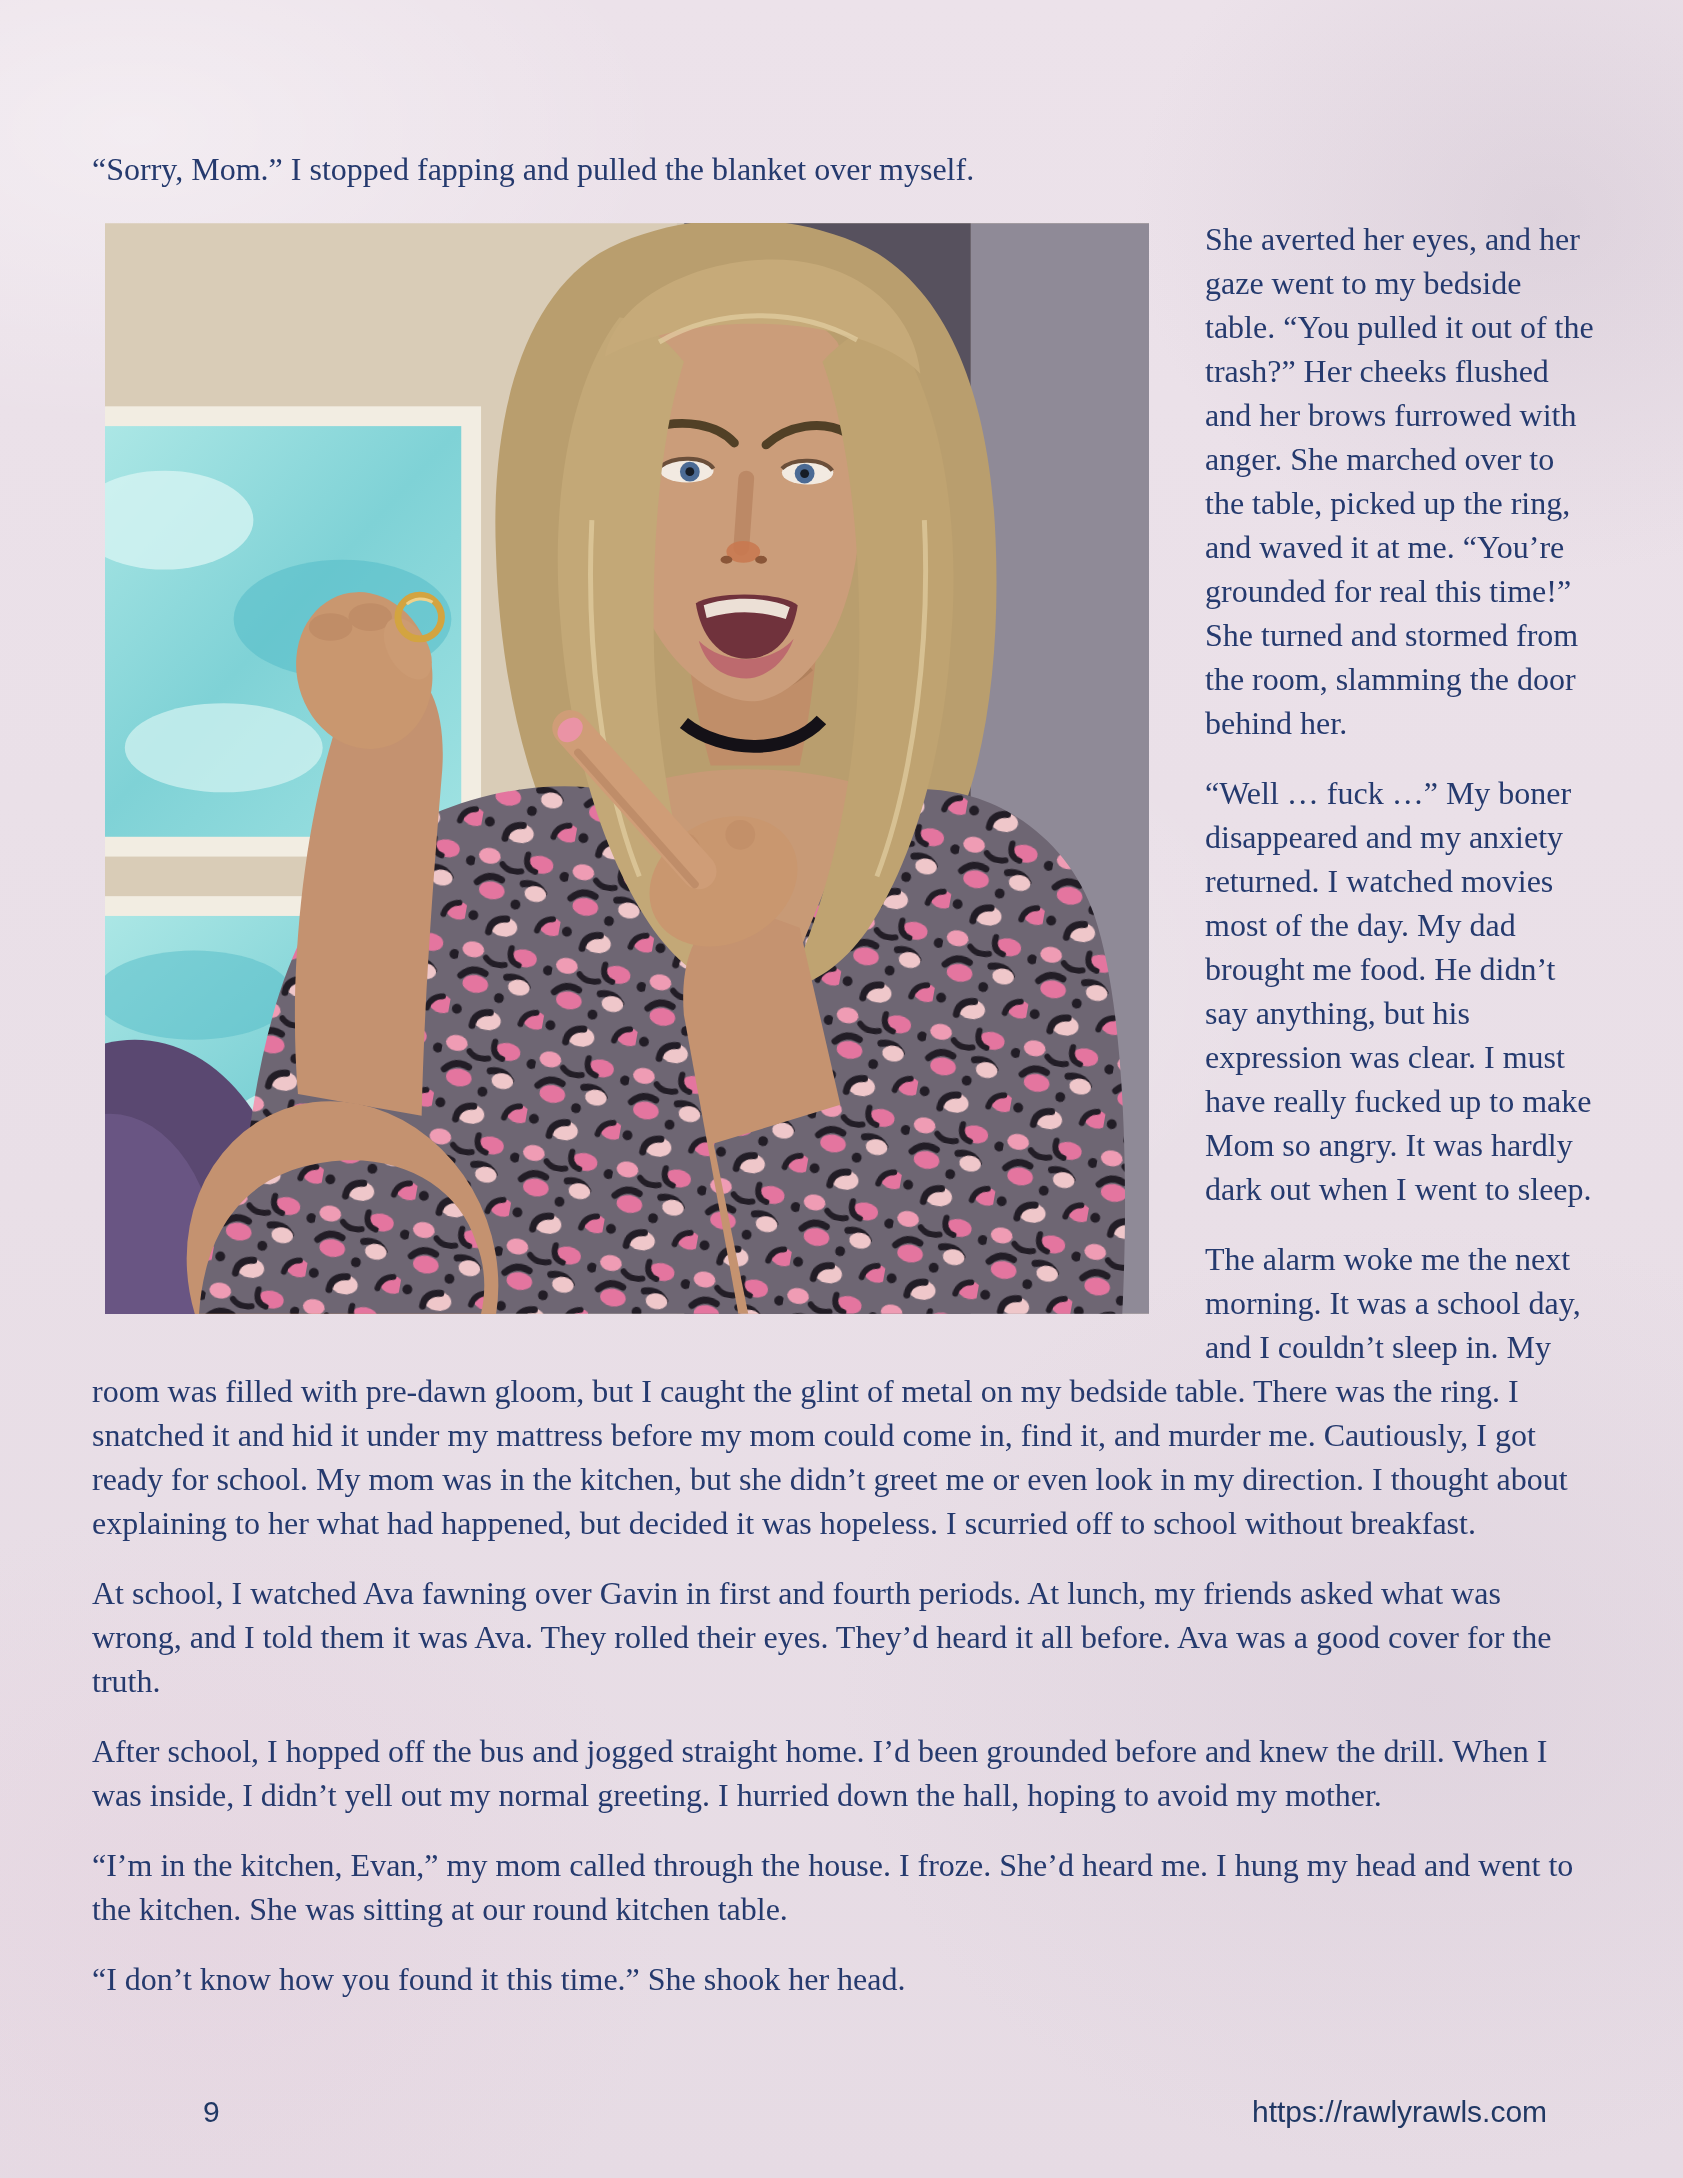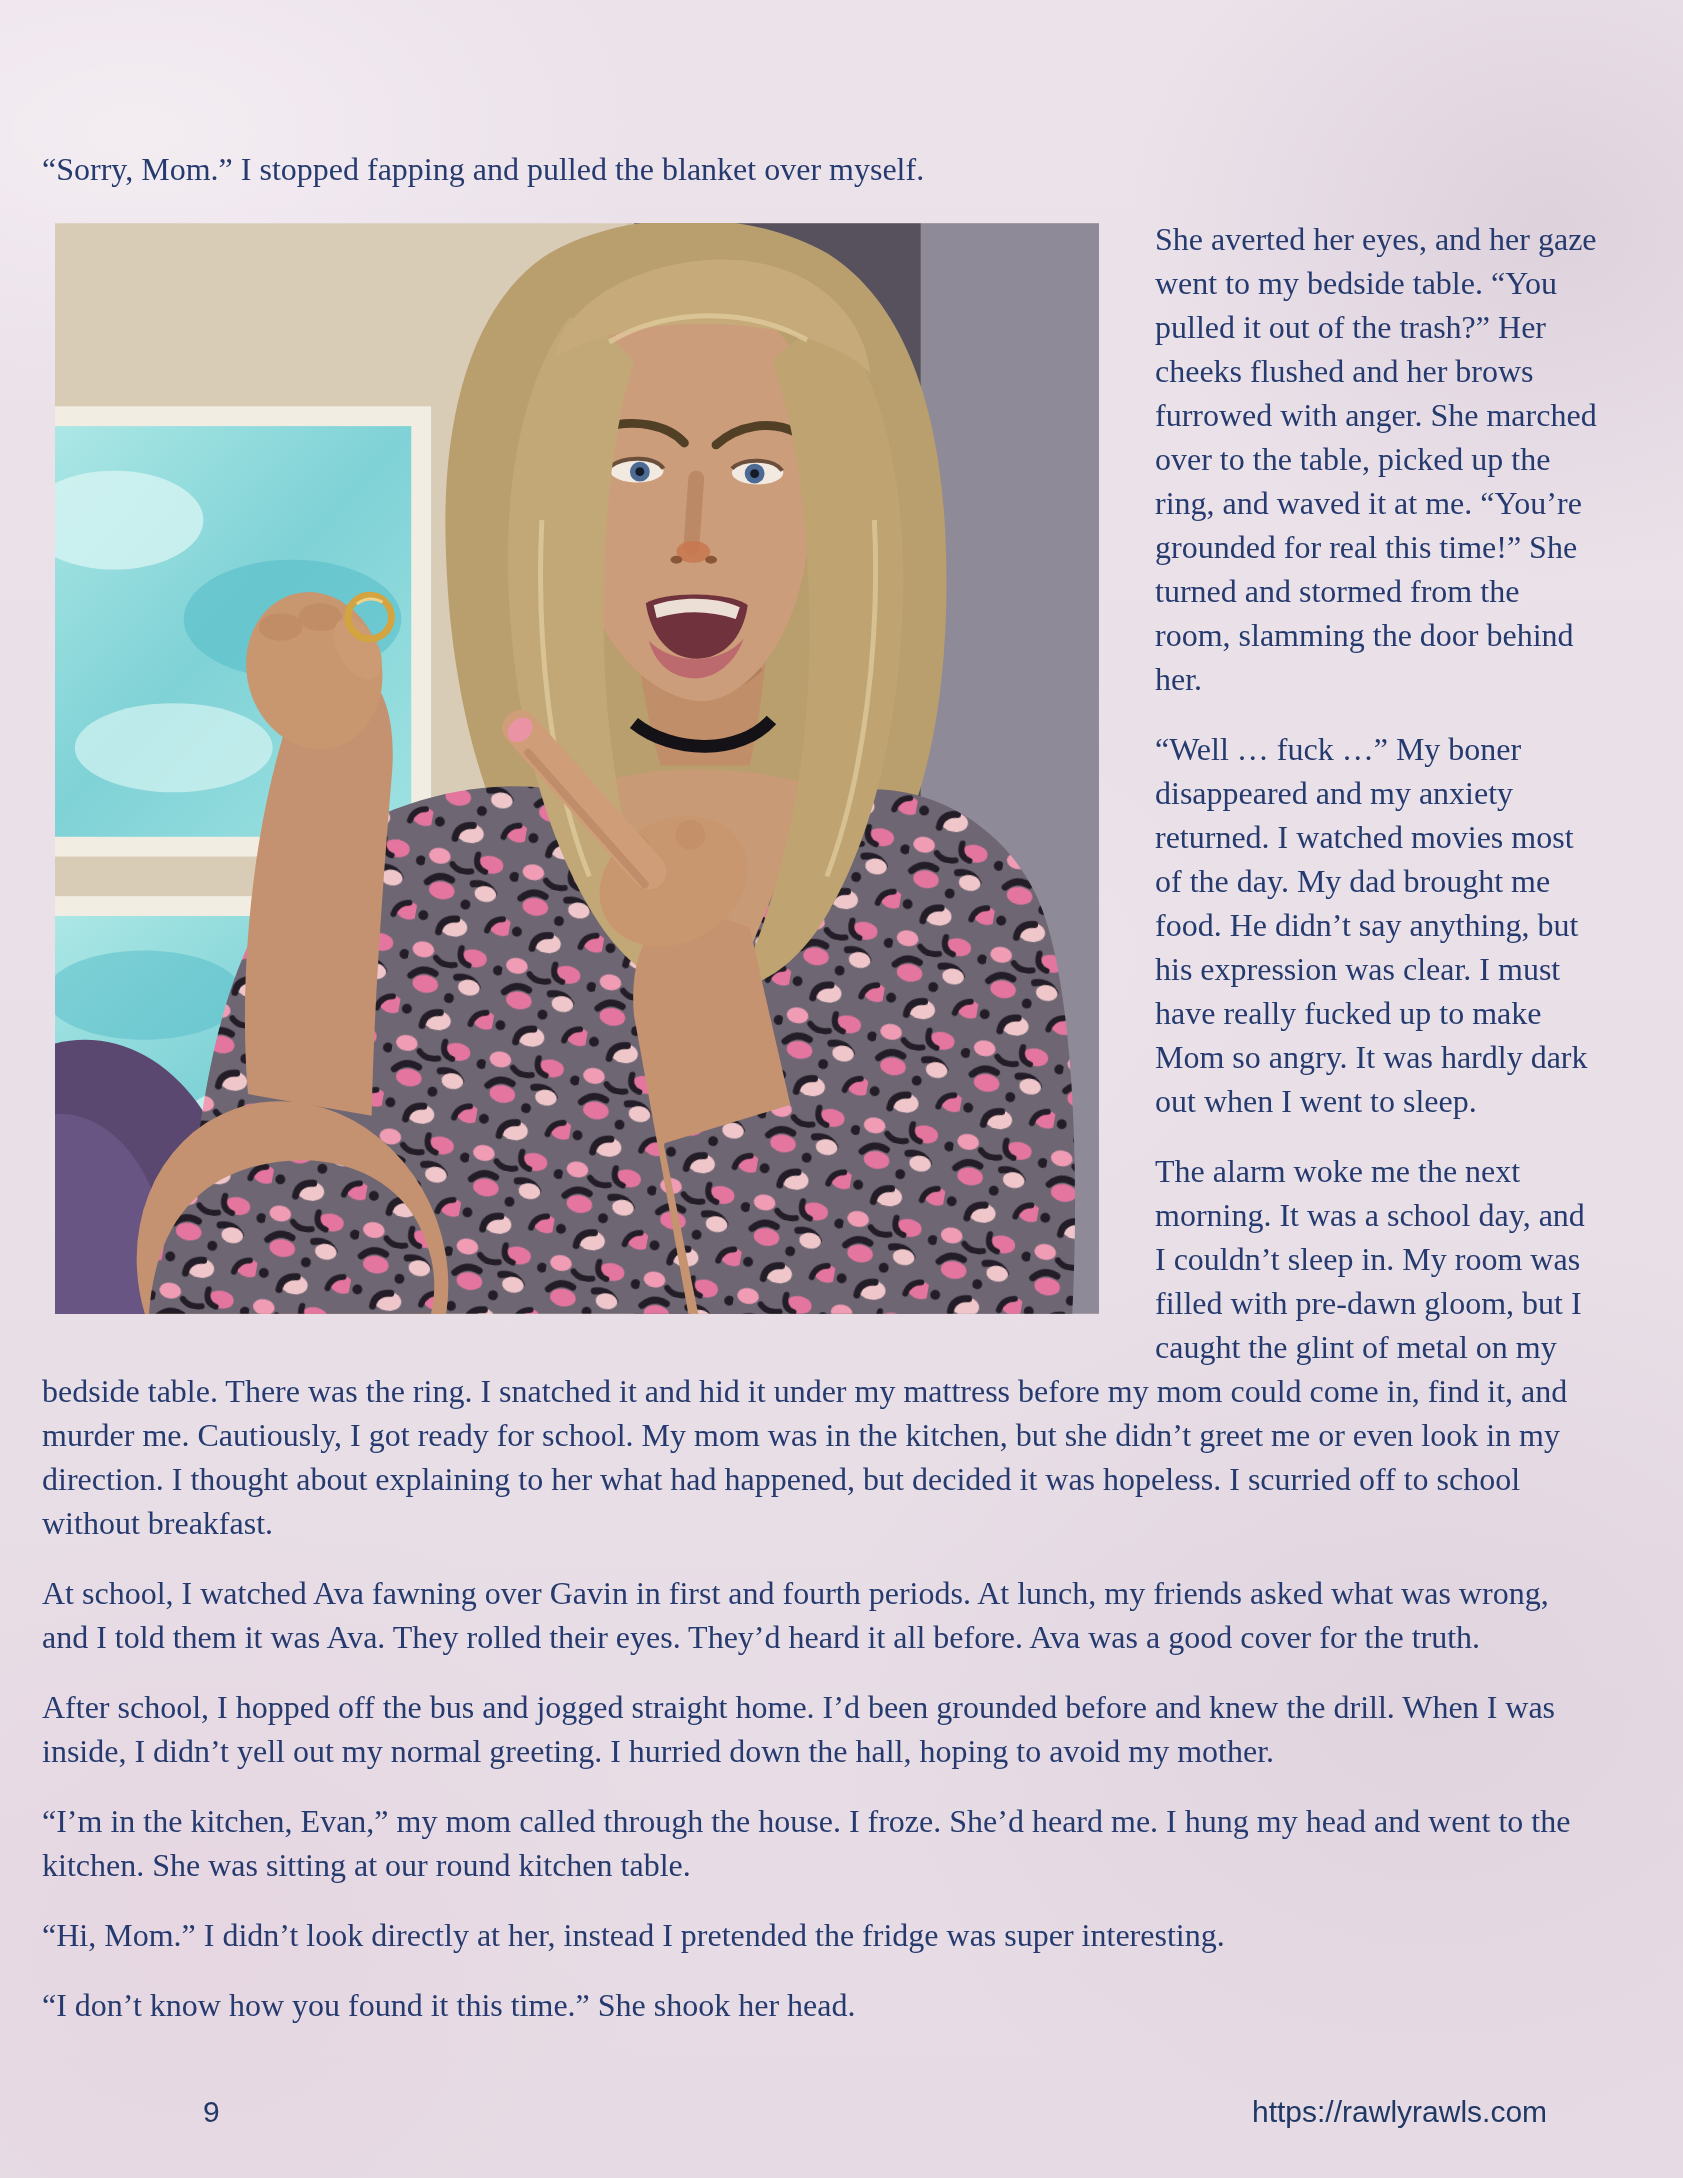--- a/index.html
+++ b/index.html
@@ -1,21 +1,21 @@
 <!DOCTYPE html>
 <html><head>
 <meta charset="utf-8">
 <style>
   html,body { margin:0; padding:0; background:#cfc3cd; }
   .page {
     position:relative;
     width:1683px; height:2178px;
     margin:0 auto;
     box-sizing:border-box;
-    padding:147px 86px 0 42px;
+    padding:147px 86px 0 92px;
     background:
       radial-gradient(891px 495px at 8% 6%, rgba(255,255,255,.38), transparent 60%),
       radial-gradient(693px 594px at 92% 10%, rgba(186,172,188,.28), transparent 60%),
       radial-gradient(792px 693px at 12% 88%, rgba(228,202,218,.30), transparent 60%),
       radial-gradient(990px 792px at 85% 78%, rgba(198,183,200,.22), transparent 60%),
       radial-gradient(495px 396px at 55% 45%, rgba(255,255,255,.20), transparent 70%),
       linear-gradient(180deg, #ece2ea 0%, #e9dfe7 55%, #e6dbe4 100%);
     font-family:"Liberation Serif", serif;
     color:#253a6e;
     overflow:hidden;
@@ -183,20 +183,19 @@
       </g>
     </svg>
   </figure>
 
   <p class="body-text">She averted her eyes, and her gaze went to my bedside table. “You pulled it out of the trash?” Her cheeks flushed and her brows furrowed with anger. She marched over to the table, picked up the ring, and waved it at me. “You’re grounded for real this time!” She turned and stormed from the room, slamming the door behind her.</p>
   <p class="body-text">“Well … fuck …” My boner disappeared and my anxiety returned. I watched movies most of the day. My dad brought me food. He didn’t say anything, but his expression was clear. I must have really fucked up to make Mom so angry. It was hardly dark out when I went to sleep.</p>
   <p class="body-text">The alarm woke me the next morning. It was a school day, and I couldn’t sleep in. My room was filled with pre-dawn gloom, but I caught the glint of metal on my bedside table. There was the ring. I snatched it and hid it under my mattress before my mom could come in, find it, and murder me. Cautiously, I got ready for school. My mom was in the kitchen, but she didn’t greet me or even look in my direction. I thought about explaining to her what had happened, but decided it was hopeless. I scurried off to school without breakfast.</p>
   <p class="body-text">At school, I watched Ava fawning over Gavin in first and fourth periods. At lunch, my friends asked what was wrong, and I told them it was Ava. They rolled their eyes. They’d heard it all before. Ava was a good cover for the truth.</p>
   <p class="body-text">After school, I hopped off the bus and jogged straight home. I’d been grounded before and knew the drill. When I was inside, I didn’t yell out my normal greeting. I hurried down the hall, hoping to avoid my mother.</p>
   <p class="body-text">“I’m in the kitchen, Evan,” my mom called through the house. I froze. She’d heard me. I hung my head and went to the kitchen. She was sitting at our round kitchen table.</p>
-  <p class="body-text">“Hi, Mom.” I didn’t look directly at her, instead I pretended the fridge was super interesting.</p>
   <p class="body-text">“I don’t know how you found it this time.” She shook her head.</p>
 
   <div class="footer-page-number">9</div>
   <a class="footer-url">https://rawlyrawls.com</a>
 
 </div>
 
 
 </body></html>

